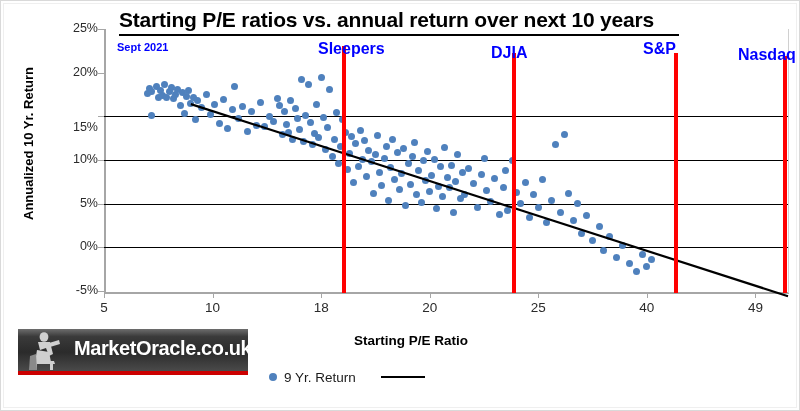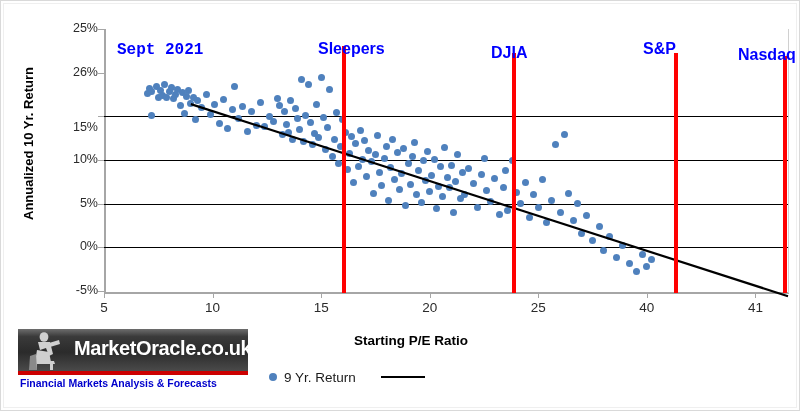--- a/index.html
+++ b/index.html
@@ -90,22 +90,22 @@
     position:absolute;width:4px;background:#ff0000;
   }
   .marker-label{
     position:absolute;
     font-size:16px;font-weight:bold;color:#0000ff;
     white-space:nowrap;
     font-family:"Liberation Sans",sans-serif;
   }
   #annot-sept{
     position:absolute;left:116px;top:40px;
-    font-size:16px;font-weight:bold;color:#0000ff;
-    font-family:Liberation Mono, monospace;
+    font-size:11px;font-weight:bold;color:#0000ff;
+    font-family:Liberation Sans, sans-serif;
   }
 
   
   #scatter-layer{position:absolute;left:0;top:0;width:684px;height:262px;}
   .pt{position:absolute;width:7px;height:7px;border-radius:50%;
       background:#4F81BD;margin-left:-3.5px;margin-top:-3.5px;}
 
   #trend-svg{position:absolute;left:0;top:0;width:684px;height:262px;overflow:visible;}
 
   
@@ -140,30 +140,31 @@
   }
   #legend-dot{width:8px;height:8px;border-radius:50%;background:#4F81BD;display:inline-block;}
   #legend-line{width:44px;height:0;border-top:2px solid #000000;display:inline-block;margin-left:18px;}
   .legend-text{white-space:nowrap;}
 </style>
 </head>
 <body>
 
 <div id="chart-frame">
 
+  <div id="title">Starting P/E ratios vs. annual return over next 10 years</div>
 
   <div id="annot-sept">Sept 2021</div>
 
   <div id="ylabels-wrap">
       <div class="ylabel" style="top: 282px;">-5%</div>
       <div class="ylabel" style="top: 238.333px;">0%</div>
       <div class="ylabel" style="top: 194.667px;">5%</div>
       <div class="ylabel" style="top: 151px;">10%</div>
       <div class="ylabel" style="top: 107.333px; margin-top: 12px;">15%</div>
-      <div class="ylabel" style="top: 63.6667px;">26%</div>
+      <div class="ylabel" style="top: 63.6667px;">20%</div>
       <div class="ylabel" style="top: 20px;">25%</div>
     </div>
   <div id="plot-left-axis"></div>
   <div id="plot-bottom-axis"></div>
   <div id="plot-right-edge"></div>
 
   <div id="plot">
     <div id="gridlines">
         <div class="gridline" style="top: 218.333px;"></div>
         <div class="gridline" style="top: 174.667px;"></div>
@@ -345,29 +346,29 @@
     <svg id="trend-svg" viewBox="0 0 684 262" preserveAspectRatio="none">
       <line id="trend-line" x1="86.85714285714285" y1="75.10666666666668" x2="684" y2="267.24" stroke="#000000" stroke-width="2.2"></line>
     </svg>
   </div>
 
   <div id="xticks-layer">
       <div class="xlabel" style="left: 103px;">5</div>
       <div class="xtick-mark" style="left: 103px;"></div>
       <div class="xlabel" style="left: 211.571px;">10</div>
       <div class="xtick-mark" style="left: 211.571px;"></div>
-      <div class="xlabel" style="left: 320.143px;">15</div>
+      <div class="xlabel" style="left: 320.143px;">18</div>
       <div class="xtick-mark" style="left: 320.143px;"></div>
       <div class="xlabel" style="left: 428.714px;">20</div>
       <div class="xtick-mark" style="left: 428.714px;"></div>
       <div class="xlabel" style="left: 537.286px;">25</div>
       <div class="xtick-mark" style="left: 537.286px;"></div>
       <div class="xlabel" style="left: 645.857px;">40</div>
       <div class="xtick-mark" style="left: 645.857px;"></div>
-      <div class="xlabel" style="left: 754.429px;">41</div>
+      <div class="xlabel" style="left: 754.429px;">49</div>
       <div class="xtick-mark" style="left: 754.429px;"></div>
     </div>
   <div id="markers-layer">
       <div class="marker-line" style="left: 341px; top: 45px; height: 247px; background: rgb(255, 0, 0);"></div>
       <div class="marker-label" style="left: 317px; top: 39px;">Sleepers</div>
       <div class="marker-line" style="left: 511px; top: 52px; height: 240px; background: rgb(255, 0, 0);"></div>
       <div class="marker-label" style="left: 490px; top: 43px;">DJIA</div>
       <div class="marker-line" style="left: 673px; top: 52px; height: 240px; background: rgb(255, 0, 0);"></div>
       <div class="marker-label" style="left: 642px; top: 39px;">S&amp;P</div>
       <div class="marker-line" style="left: 782px; top: 55px; height: 237px; background: rgb(255, 0, 0);"></div>
@@ -388,21 +389,20 @@
         <rect x="10" y="33" width="3" height="7"></rect>
         <rect x="26" y="33" width="3" height="7"></rect>
         <path d="M25 13 L35 10 L36 14 L26 17 Z"></path>
       </g>
       <g fill="#8a8a8a">
         <path d="M6 26 L12 24 L13 40 L5 40 Z"></path>
       </g>
     </svg>
     <div id="logo-text">MarketOracle.co.uk</div>
     <div id="logo-redbar"></div>
-    <div id="logo-tagline">Financial Markets Analysis &amp; Forecasts</div>
   </div>
 
   <div id="legend">
     <span id="legend-dot"></span>
     <span class="legend-text">9 Yr. Return</span>
     <span id="legend-line"></span>
   </div>
 
 <div class="ytick-mark" style="top: 290px;"></div>
     <div class="ytick-mark" style="top: 246.333px;"></div>

